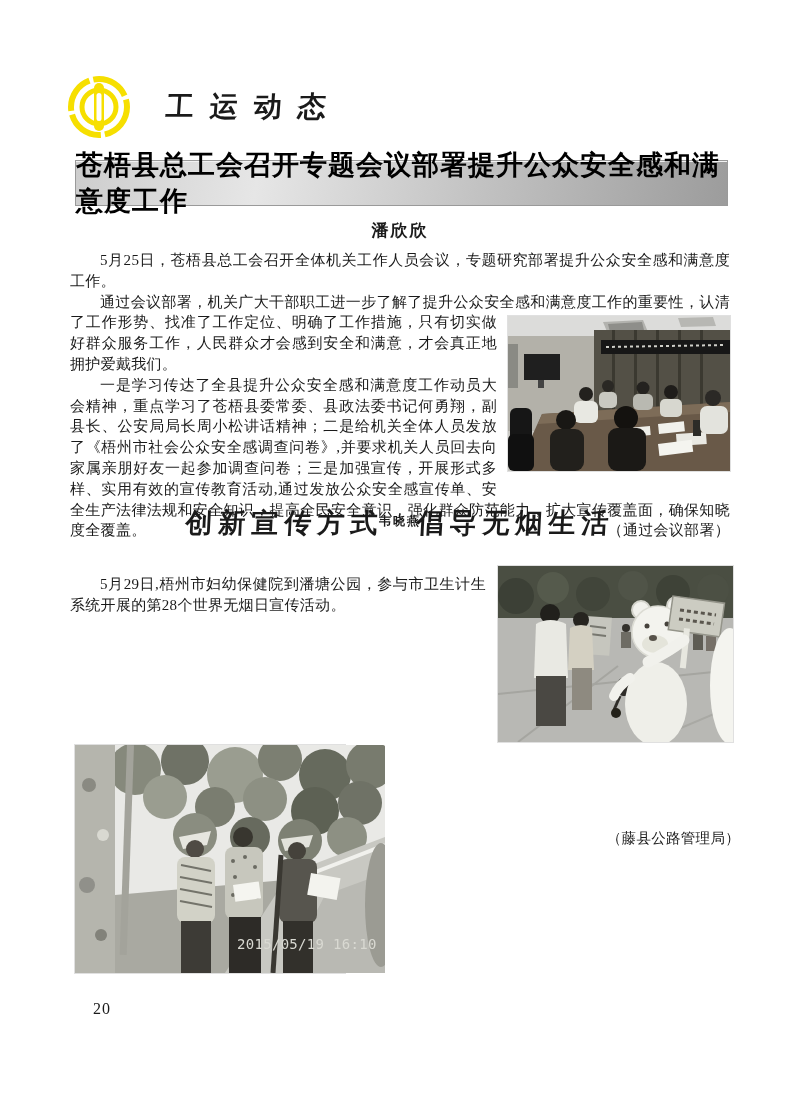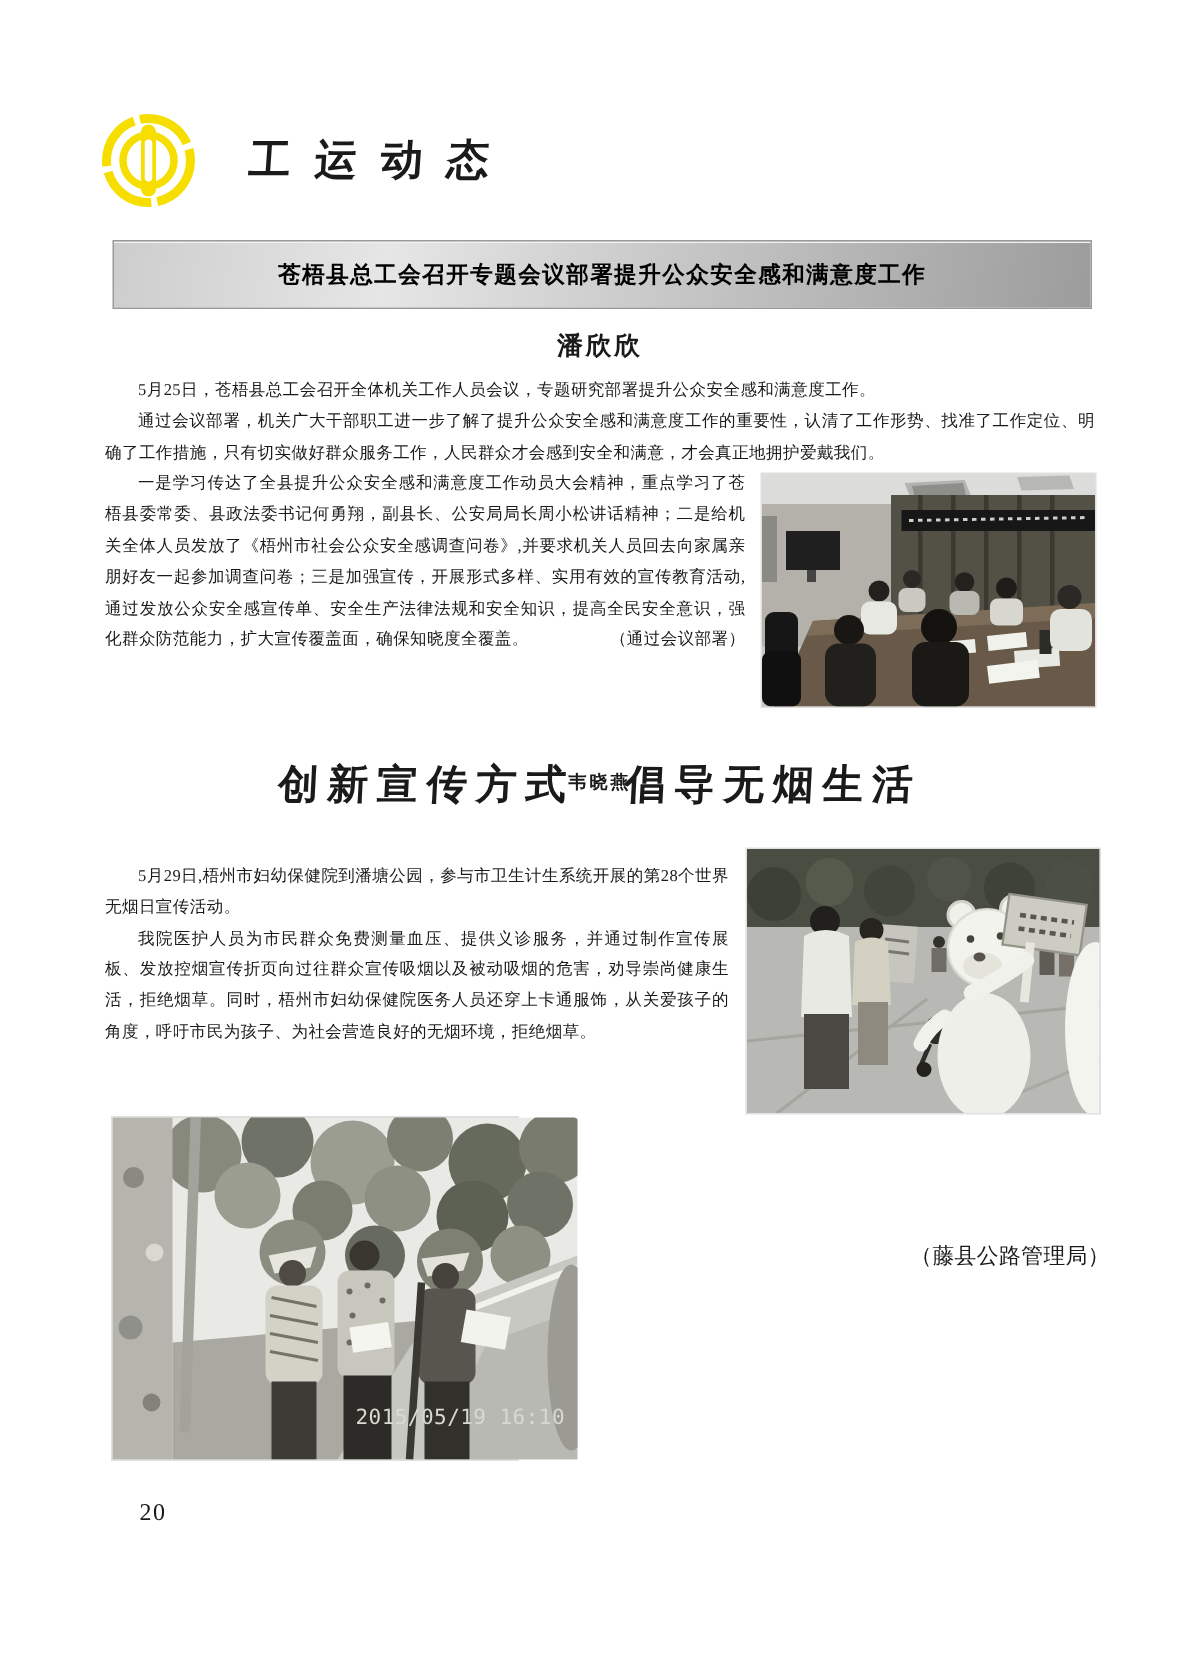--- a/index.html
+++ b/index.html
@@ -13,25 +13,25 @@
   .masthead-title{
     margin-left:28px;font-size:28px;font-weight:bold;letter-spacing:16px;
     transform:skewX(-4deg);font-family:"Liberation Serif",serif;
   }
   
   .title-bar{
     position:absolute;left:75px;top:160px;width:651px;height:44px;
     background:linear-gradient(100deg,#cdcdcd 0%,#e6e6e6 28%,#c2c2c2 62%,#9c9c9c 100%);
     border:1px solid #9a9a9a;box-shadow:inset 0 1px 0 #f2f2f2;
     display:flex;align-items:center;justify-content:center;
-    font-size:15px;font-weight:bold;letter-spacing:1px;color:#000;
+    font-size:27px;font-weight:bold;letter-spacing:1px;color:#000;
   }
   .author{position:absolute;left:70px;width:660px;text-align:center;font-size:17px;font-weight:bold;letter-spacing:2px;}
   .author1{top:219px;}
-  .body-block{position:absolute;font-size:11px;line-height:20.8px;text-align:justify;letter-spacing:0.3px;}
+  .body-block{position:absolute;font-size:15px;line-height:20.8px;text-align:justify;letter-spacing:0.3px;}
   .body1{left:70px;top:250px;width:660px;}
   .body-block p{margin:0;text-indent:2em;}
   .float-pusher{float:right;width:0;}
   .pusher1{height:66px;}
   .photo{background:#cfcfcf;box-shadow:0 0 0 1px #e0e0e0;}
   .photo1{float:right;clear:right;width:222px;height:155px;margin:0 0 8px 11px;}
   .photo2{float:right;clear:right;width:235px;height:176px;margin:-8px 0 10px 12px;}
   .attrib{text-align:right;letter-spacing:0.3px;}
   .overlay-line{margin-top:-20.8px;}
   
@@ -187,21 +187,20 @@
         <rect x="186" y="62" width="6" height="40" fill="#e7e7df" transform="rotate(6 186 62)"></rect>
 
         <ellipse cx="158" cy="138" rx="31" ry="42" fill="#efefe9"></ellipse>
         <path d="M150 96 Q170 86 186 74" stroke="#f1f1ec" stroke-width="11" fill="none" stroke-linecap="round"></path>
         <path d="M132 112 Q120 120 116 130" stroke="#f1f1ec" stroke-width="10" fill="none" stroke-linecap="round"></path>
 
         <ellipse cx="232" cy="120" rx="20" ry="58" fill="#f4f4ef"></ellipse>
       </svg>
     </div>
     <p>5月29日,梧州市妇幼保健院到潘塘公园，参与市卫生计生系统开展的第28个世界无烟日宣传活动。</p>
-    <p>我院医护人员为市民群众免费测量血压、提供义诊服务，并通过制作宣传展板、发放控烟宣传折页向过往群众宣传吸烟以及被动吸烟的危害，劝导崇尚健康生活，拒绝烟草。同时，梧州市妇幼保健院医务人员还穿上卡通服饰，从关爱孩子的角度，呼吁市民为孩子、为社会营造良好的无烟环境，拒绝烟草。</p>
   </div>
 
   <div class="section3">
     <div class="photo photo3">
       <svg viewBox="0 0 310 228" width="310" height="228">
         <rect width="310" height="228" fill="#e9e9e6"></rect>
 
         <circle cx="60" cy="24" r="26" fill="#86897c"></circle>
         <circle cx="110" cy="16" r="24" fill="#6f7266"></circle>
         <circle cx="160" cy="30" r="28" fill="#9a9d90"></circle>

